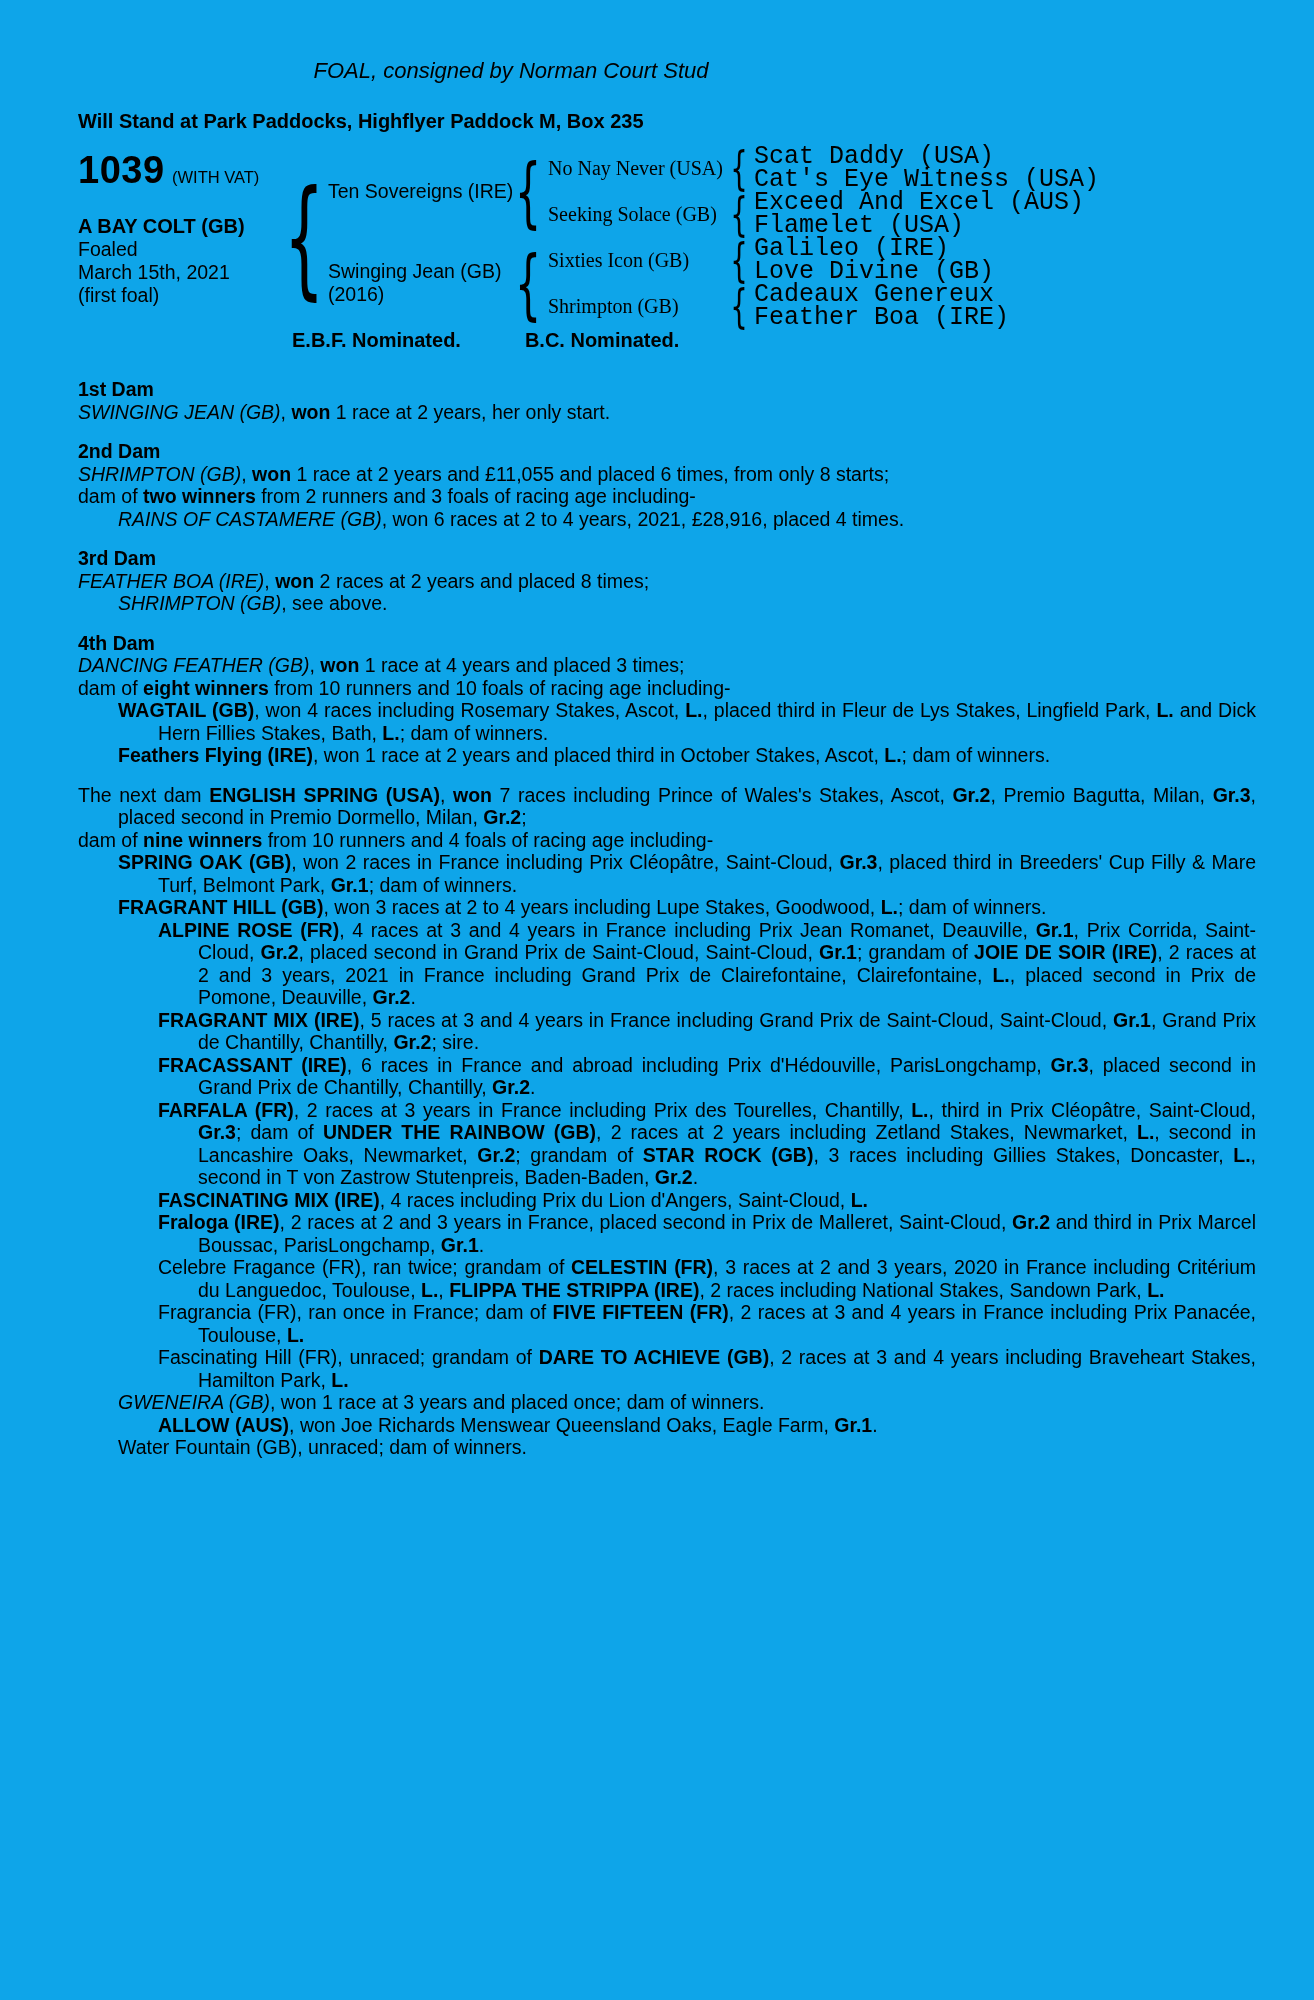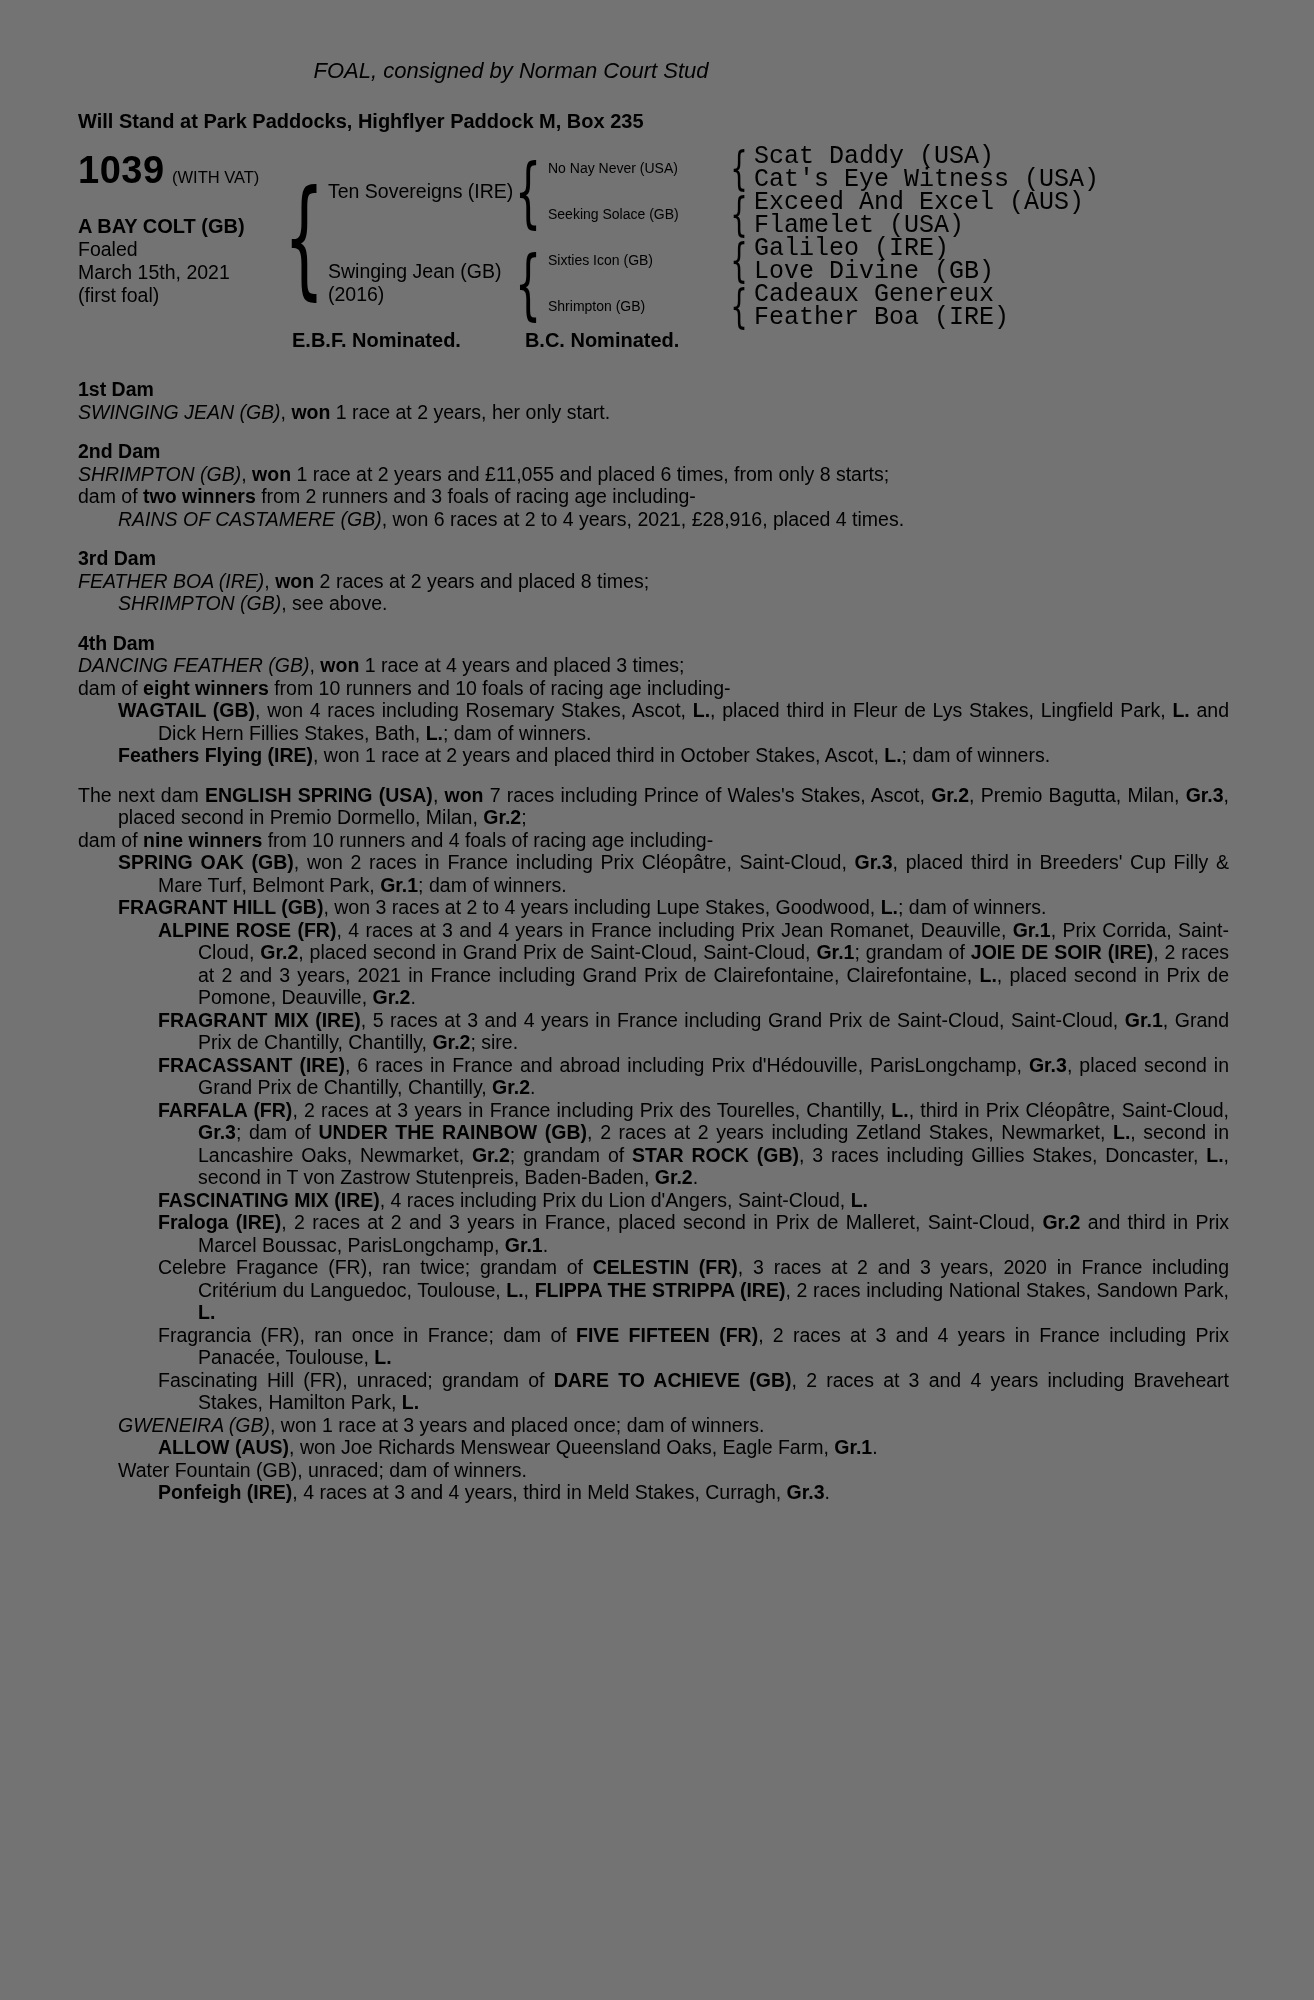--- a/index.html
+++ b/index.html
@@ -4,41 +4,41 @@
 <title>Catalogue Page</title>
 <style>
   * { margin:0; padding:0; box-sizing:border-box; }
   html,body { background:#ffffff; }
   body {
     width:1314px; min-height:2000px;
     color:#000;
     font-family:"Liberation Sans", sans-serif;
     -webkit-font-smoothing:antialiased;
   }
-  .page { width:1314px; min-height:2000px; padding:58px 85px 40px 78px; background:#737373; }
+  .page { width:1314px; min-height:2000px; padding:58px 58px 40px 78px; background:#0ea5e9; }
 
   .title {
     width:866px; text-align:center;
     font-style:italic; font-size:22px; line-height:26px;
   }
   .stand { margin-top:26px; font-weight:700; font-size:20px; }
 
   
   .ped-row { margin-top:12px; display:flex; align-items:flex-start; }
   .lot-info { width:212px; padding-top:4px; flex:none; }
   .lot-number { font-size:38px; font-weight:700; letter-spacing:0.5px; }
   .vat { font-size:16.5px; margin-left:3px; }
   .colt-desc { margin-top:22px; font-weight:700; font-size:20px; line-height:24px; }
   .lot-line { font-size:19.5px; line-height:23px; }
 
   .tree { display:flex; align-items:center; }
   .gen1-stack, .gen2-stack, .gen3-stack { display:flex; flex-direction:column; }
   .gen1-entry, .gen2-entry { display:flex; align-items:center; }
   .gen1-name { width:198px; padding-left:10px; font-size:19.5px; line-height:23px; flex:none; }
-  .gen2-name { width:190px; padding-left:8px;  font-size:14px; line-height:23px; flex:none; }
+  .gen2-name { width:190px; padding-left:8px;  font-size:20px; line-height:23px; flex:none;font-family:Liberation Serif, serif; }
   .gen3-name { padding-left:6px; font-size:25px; line-height:23px; white-space:nowrap;font-family:Liberation Mono, monospace; }
 
   .brace {
     font-family:"DejaVu Sans", sans-serif;
     display:flex; align-items:center; justify-content:center;
     flex:none; font-weight:400;
   }
   .brace-lg { height:126px; width:28px; font-size:128px; transform:scaleX(0.5); }
   .brace-md { height:78px;  width:24px; font-size:76px;  transform:scaleX(0.55); }
   .brace-sm { height:46px;  width:18px; font-size:46px;  transform:scaleX(0.6); }
@@ -178,17 +178,16 @@
         <div class="para ind-2"><span class="seg-b">FRACASSANT (IRE)</span><span class="seg-n">, 6 races in France and abroad including Prix d'Hédouville, ParisLongchamp, </span><span class="seg-b">Gr.3</span><span class="seg-n">, placed second in Grand Prix de Chantilly, Chantilly, </span><span class="seg-b">Gr.2</span><span class="seg-n">.</span></div>
         <div class="para ind-2"><span class="seg-b">FARFALA (FR)</span><span class="seg-n">, 2 races at 3 years in France including Prix des Tourelles, Chantilly, </span><span class="seg-b">L.</span><span class="seg-n">, third in Prix Cléopâtre, Saint-Cloud, </span><span class="seg-b">Gr.3</span><span class="seg-n">; dam of </span><span class="seg-b">UNDER THE RAINBOW (GB)</span><span class="seg-n">, 2 races at 2 years including Zetland Stakes, Newmarket, </span><span class="seg-b">L.</span><span class="seg-n">, second in Lancashire Oaks, Newmarket, </span><span class="seg-b">Gr.2</span><span class="seg-n">; grandam of </span><span class="seg-b">STAR ROCK (GB)</span><span class="seg-n">, 3 races including Gillies Stakes, Doncaster, </span><span class="seg-b">L.</span><span class="seg-n">, second in T von Zastrow Stutenpreis, Baden-Baden, </span><span class="seg-b">Gr.2</span><span class="seg-n">.</span></div>
         <div class="para ind-2"><span class="seg-b">FASCINATING MIX (IRE)</span><span class="seg-n">, 4 races including Prix du Lion d'Angers, Saint-Cloud, </span><span class="seg-b">L.</span></div>
         <div class="para ind-2"><span class="seg-b">Fraloga (IRE)</span><span class="seg-n">, 2 races at 2 and 3 years in France, placed second in Prix de Malleret, Saint-Cloud, </span><span class="seg-b">Gr.2</span><span class="seg-n"> and third in Prix Marcel Boussac, ParisLongchamp, </span><span class="seg-b">Gr.1</span><span class="seg-n">.</span></div>
         <div class="para ind-2"><span class="seg-n">Celebre Fragance (FR), ran twice; grandam of </span><span class="seg-b">CELESTIN (FR)</span><span class="seg-n">, 3 races at 2 and 3 years, 2020 in France including Critérium du Languedoc, Toulouse, </span><span class="seg-b">L.</span><span class="seg-n">, </span><span class="seg-b">FLIPPA THE STRIPPA (IRE)</span><span class="seg-n">, 2 races including National Stakes, Sandown Park, </span><span class="seg-b">L.</span></div>
         <div class="para ind-2"><span class="seg-n">Fragrancia (FR), ran once in France; dam of </span><span class="seg-b">FIVE FIFTEEN (FR)</span><span class="seg-n">, 2 races at 3 and 4 years in France including Prix Panacée, Toulouse, </span><span class="seg-b">L.</span></div>
         <div class="para ind-2"><span class="seg-n">Fascinating Hill (FR), unraced; grandam of </span><span class="seg-b">DARE TO ACHIEVE (GB)</span><span class="seg-n">, 2 races at 3 and 4 years including Braveheart Stakes, Hamilton Park, </span><span class="seg-b">L.</span></div>
         <div class="para ind-1"><span class="seg-i">GWENEIRA (GB)</span><span class="seg-n">, won 1 race at 3 years and placed once; dam of winners.</span></div>
         <div class="para ind-2"><span class="seg-b">ALLOW (AUS)</span><span class="seg-n">, won Joe Richards Menswear Queensland Oaks, Eagle Farm, </span><span class="seg-b">Gr.1</span><span class="seg-n">.</span></div>
         <div class="para ind-1"><span class="seg-n">Water Fountain (GB), unraced; dam of winners.</span></div>
-        <div class="para ind-2"><span class="seg-b">Ponfeigh (IRE)</span><span class="seg-n">, 4 races at 3 and 4 years, third in Meld Stakes, Curragh, </span><span class="seg-b">Gr.3</span><span class="seg-n">.</span></div>
       </div>
     </div>
 
 </div>
 
 </body></html>

